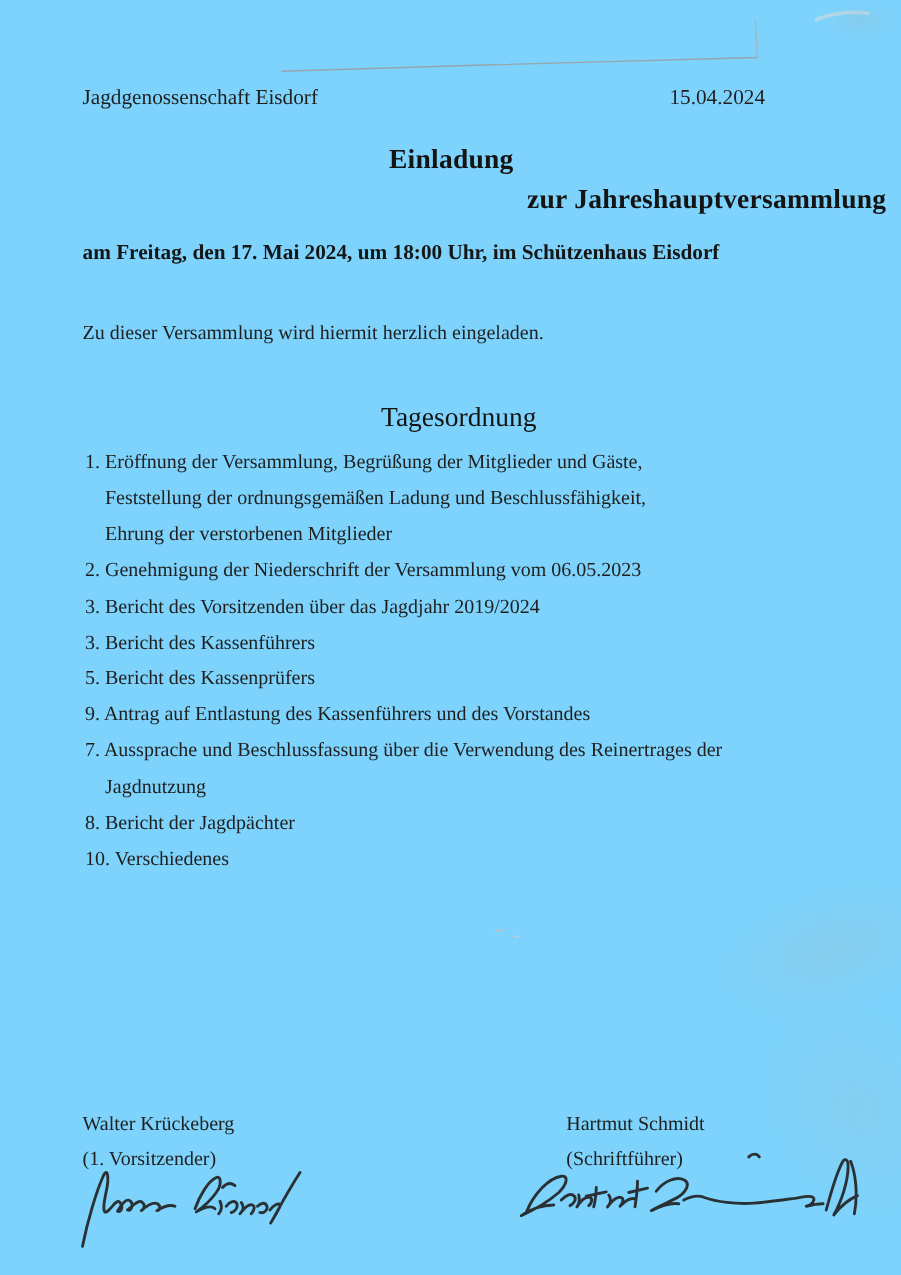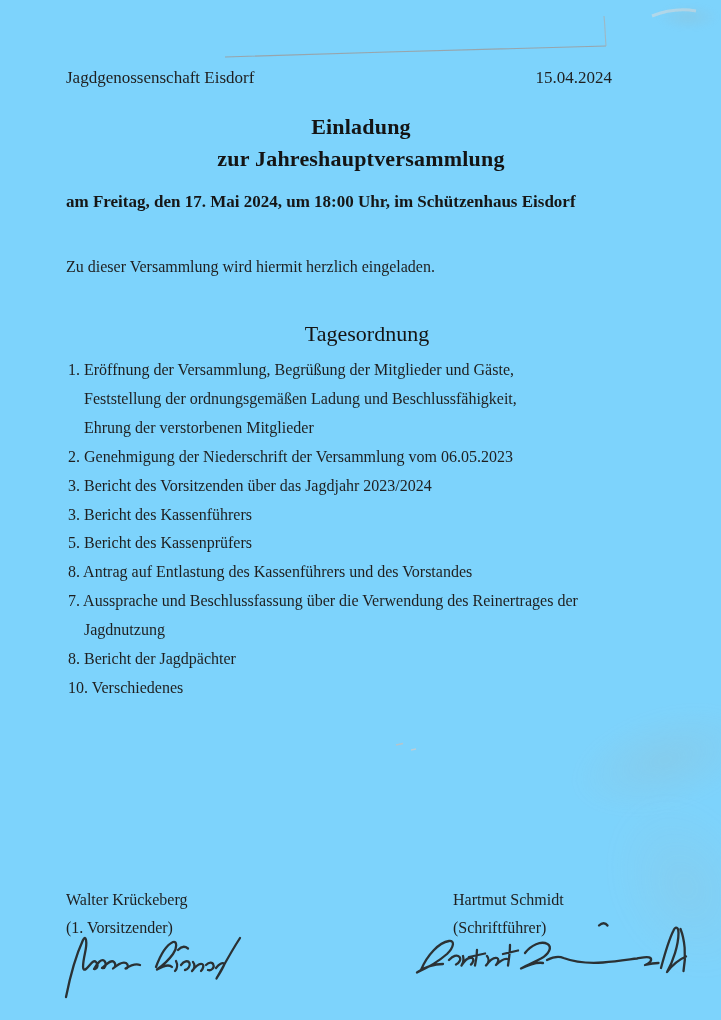--- a/index.html
+++ b/index.html
@@ -26,21 +26,21 @@
     font-size: 17px; line-height: 1.2;
   }
 
   
   .title-line {
     left: 13px; right: 12px; text-align: center;
     font-size: 22px; font-weight: 700; color: #141414;
     line-height: 1.2; letter-spacing: 0.2px;
   }
   .title-1 { top: 114px; }
-  .title-2 { top: 146px; }
+  .title-2 { top: 146px; text-align: right; }
 
   .event-line {
     left: 66px; top: 192px;
     font-size: 17px; font-weight: 700; color: #161616;
     line-height: 1.2;
   }
 
   .intro-line { left: 66px; top: 257px; font-size: 16px; line-height: 1.2; }
 
   .agenda-heading {
@@ -112,24 +112,24 @@
   <div class="abs title-line title-1">Einladung</div>
   <div class="abs title-line title-2">zur Jahreshauptversammlung</div>
   <div class="abs event-line">am Freitag, den 17. Mai 2024, um 18:00 Uhr, im Schützenhaus Eisdorf</div>
 
   <div class="abs intro-line">Zu dieser Versammlung wird hiermit herzlich eingeladen.</div>
 
   <div class="abs agenda-heading">Tagesordnung</div>
   <div class="abs agenda">
       <div class="agenda-item">1. Eröffnung der Versammlung, Begrüßung der Mitglieder und Gäste,<br>Feststellung der ordnungsgemäßen Ladung und Beschlussfähigkeit,<br>Ehrung der verstorbenen Mitglieder</div>
       <div class="agenda-item">2. Genehmigung der Niederschrift der Versammlung vom 06.05.2023</div>
-      <div class="agenda-item">3. Bericht des Vorsitzenden über das Jagdjahr 2023/2024</div>
+      <div class="agenda-item">3. Bericht des Vorsitzenden über das Jagdjahr 2019/2024</div>
       <div class="agenda-item">3. Bericht des Kassenführers</div>
       <div class="agenda-item">5. Bericht des Kassenprüfers</div>
-      <div class="agenda-item">8. Antrag auf Entlastung des Kassenführers und des Vorstandes</div>
+      <div class="agenda-item">9. Antrag auf Entlastung des Kassenführers und des Vorstandes</div>
       <div class="agenda-item">7. Aussprache und Beschlussfassung über die Verwendung des Reinertrages der<br>Jagdnutzung</div>
       <div class="agenda-item">8. Bericht der Jagdpächter</div>
       <div class="agenda-item">10. Verschiedenes</div>
     </div>
 
 
   <div class="abs sig-name col-left">Walter Krückeberg</div>
   <div class="abs sig-role col-left">(1. Vorsitzender)</div>
   <svg class="abs sig-svg" style="left:56px; top:925px;" width="210" height="85" viewBox="0 0 210 85" aria-hidden="true">
     <g fill="none" stroke="#242424" stroke-width="2.3" stroke-linecap="round" stroke-linejoin="round" opacity="0.92">

